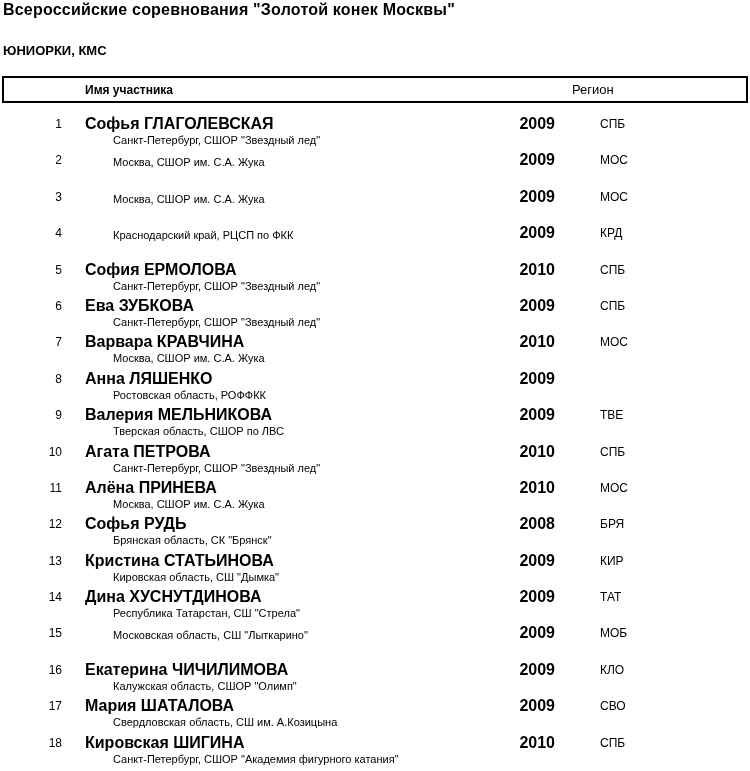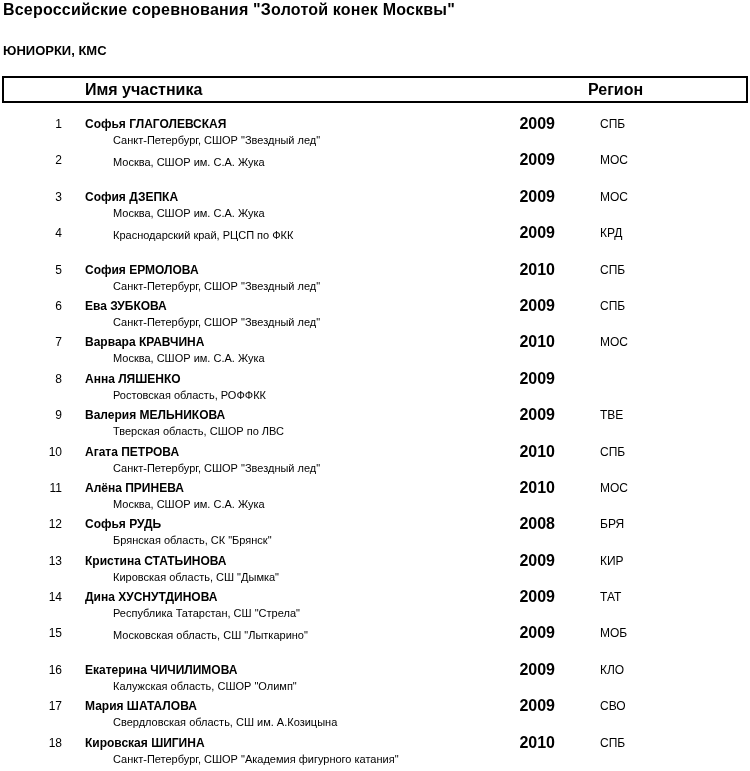--- a/index.html
+++ b/index.html
@@ -33,28 +33,28 @@
   .header-box {
     position: absolute;
     left: 2px; top: 76px;
     width: 742px; height: 23px;
     border: 2px solid #000000;
     display: flex;
     align-items: center;
   }
   .header-name {
     margin-left: 81px;
-    font-size: 16px;
+    font-size: 12px;
     font-weight: bold;
   }
   .header-region {
     position: absolute;
-    left: 584px;
-    font-size: 16px;
-    font-weight: bold;
+    left: 568px;
+    font-size: 13px;
+    font-weight: normal;
   }
   .rows {
     position: absolute;
     left: 0; top: 111px;
     width: 750px;
   }
   .row {
     display: grid;
     grid-template-columns: 62px 443px 50px 1fr;
     height: 36.4px;
@@ -63,21 +63,21 @@
   }
   .cell { overflow: visible; white-space: nowrap; }
   .num {
     text-align: right;
     font-size: 12px;
     line-height: 14px;
     padding-right: 0;
   }
   .name-block { padding-left: 23px; }
   .pname {
-    font-size: 12px;
+    font-size: 16px;
     font-weight: bold;
     line-height: 14px;
   }
   .pclub {
     font-size: 11px;
     line-height: 15px;
     padding-left: 28px;
     margin-top: 2px;
   }
   .year {
@@ -122,21 +122,20 @@
       <div class="cell name-block">
         <div class="pclub">Москва, СШОР им. С.А. Жука</div>
       </div>
       <div class="cell year">2009</div>
       <div class="cell region">МОС</div>
     </div>
 
     <div class="row">
       <div class="cell num">3</div>
       <div class="cell name-block">
-        <div class="pname">София ДЗЕПКА</div>
         <div class="pclub">Москва, СШОР им. С.А. Жука</div>
       </div>
       <div class="cell year">2009</div>
       <div class="cell region">МОС</div>
     </div>
 
     <div class="row">
       <div class="cell num">4</div>
       <div class="cell name-block">
         <div class="pclub">Краснодарский край, РЦСП по ФКК</div>

